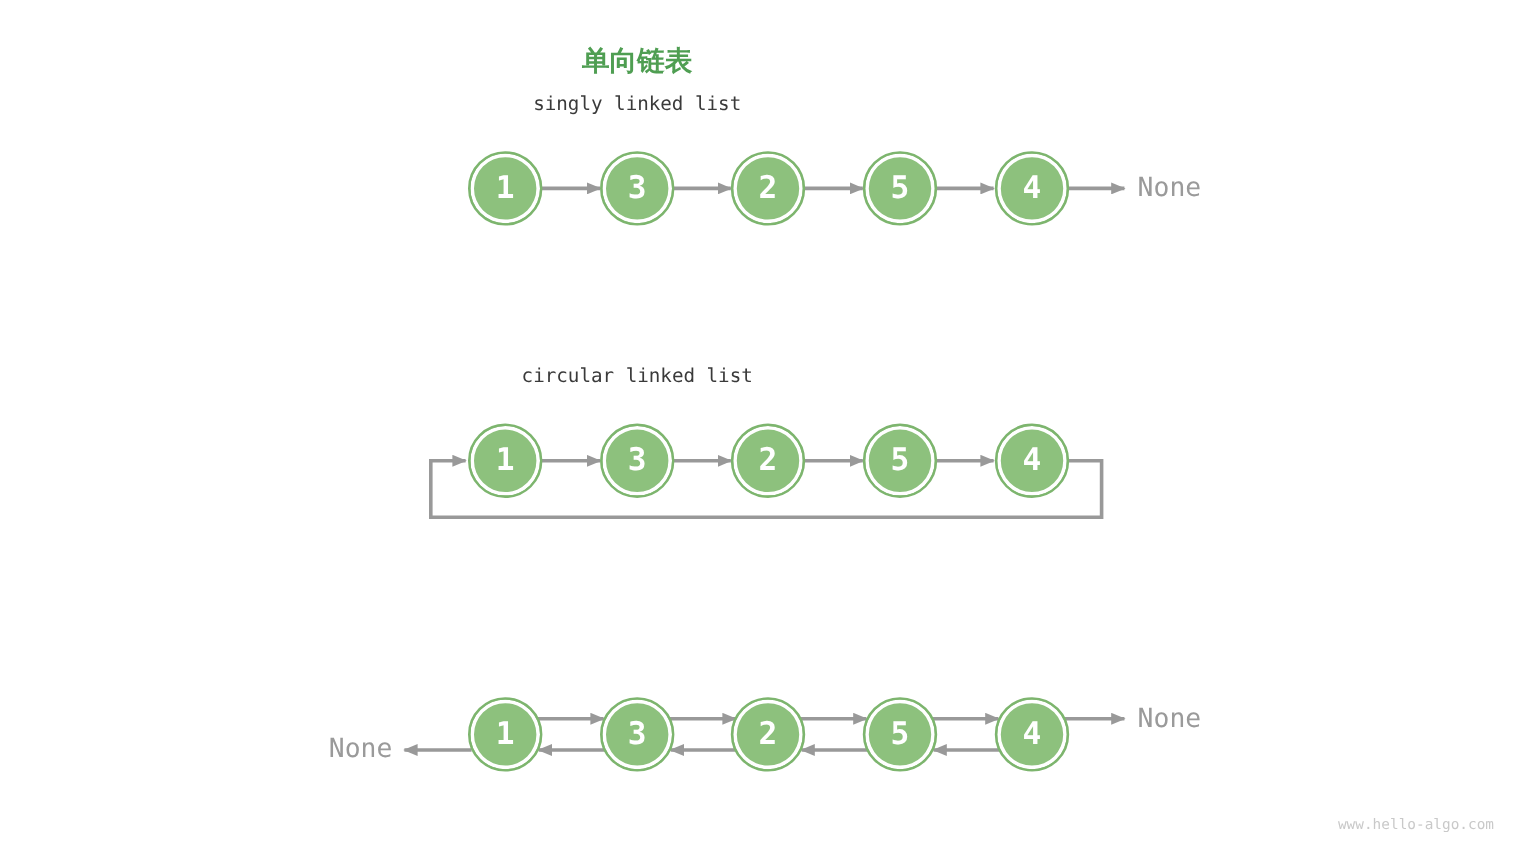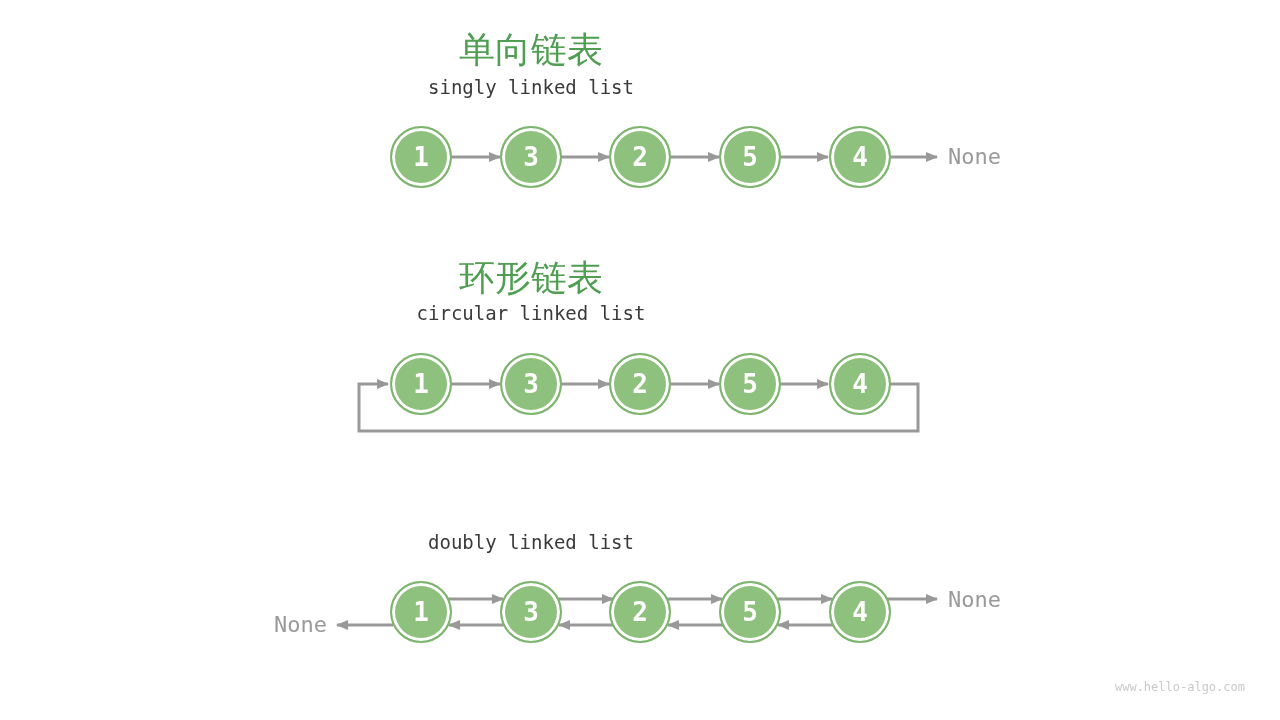--- a/index.html
+++ b/index.html
@@ -4,24 +4,24 @@
 <style>
   html,body{margin:0;padding:0;background:#ffffff;}
   .canvas{position:relative;width:1280px;height:720px;background:#ffffff;overflow:hidden;
           font-family:"DejaVu Sans Mono", monospace;}
   .arrow-layer{position:absolute;left:0;top:0;width:1280px;height:720px;z-index:1;}
   .node{position:absolute;width:62px;height:62px;box-sizing:border-box;border-radius:50%;
         background:#8dc17d;border:2px solid #7db56e;box-shadow:inset 0 0 0 3px #ffffff;
         z-index:2;display:flex;align-items:center;justify-content:center;}
   .node span{color:#ffffff;font-size:26px;font-weight:bold;line-height:1;}
   .sec-title{position:absolute;left:31px;width:1000px;text-align:center;z-index:2;
-             font-family:"Liberation Sans", sans-serif;font-weight:normal;font-size:36px;
+             font-family:"Liberation Sans", sans-serif;font-weight:bold;font-size:23px;
              line-height:32px;color:#4f9e52;}
   .sec-subtitle{position:absolute;left:31px;width:1000px;text-align:center;z-index:2;
-                font-size:19px;line-height:24px;color:#3a3a3a;letter-spacing:0;}
+                font-size:16px;line-height:24px;color:#3a3a3a;letter-spacing:0;}
   .none-label{position:absolute;z-index:2;font-size:22px;line-height:26px;color:#9a9a9a;text-align:right;}
   .watermark{position:absolute;right:35px;top:678px;z-index:2;font-size:12px;line-height:18px;
              color:#c9c9c9;}
 </style>
 </head>
 <body>
 
 <div class="canvas">
 
   <svg class="arrow-layer" width="1280" height="720" viewBox="0 0 1280 720" xmlns="http://www.w3.org/2000/svg">
@@ -75,40 +75,38 @@
     </div>
   <div class="node" style="left:719px;top:126px">
       <span>5</span>
     </div>
   <div class="node" style="left:829px;top:126px">
       <span>4</span>
     </div>
 
   <div class="none-label" style="left:948px;top:144px">None</div>
 
-  <div class="sec-title" style="top:262px">环形链表</div>
   <div class="sec-subtitle" style="top:301px">circular linked list</div>
 
   <div class="node" style="left:390px;top:353px">
       <span>1</span>
     </div>
   <div class="node" style="left:500px;top:353px">
       <span>3</span>
     </div>
   <div class="node" style="left:609px;top:353px">
       <span>2</span>
     </div>
   <div class="node" style="left:719px;top:353px">
       <span>5</span>
     </div>
   <div class="node" style="left:829px;top:353px">
       <span>4</span>
     </div>
 
-  <div class="sec-subtitle" style="top:530px">doubly linked list</div>
 
   <div class="node" style="left:390px;top:581px">
       <span>1</span>
     </div>
   <div class="node" style="left:500px;top:581px">
       <span>3</span>
     </div>
   <div class="node" style="left:609px;top:581px">
       <span>2</span>
     </div>

